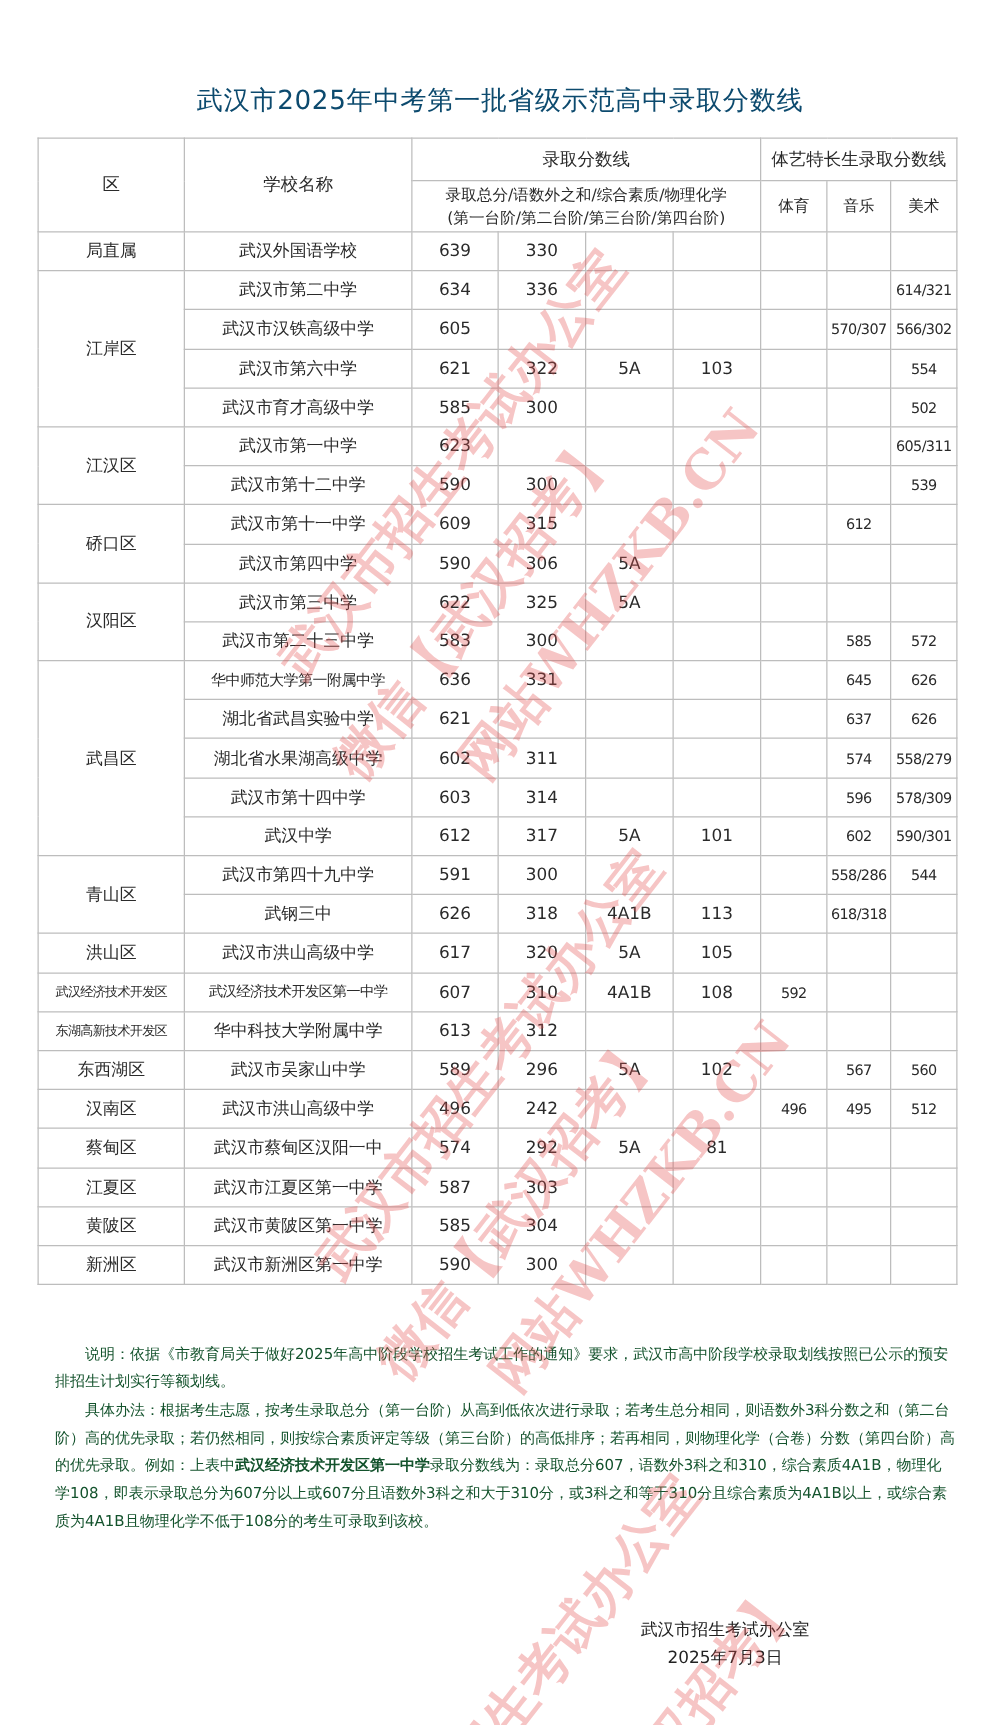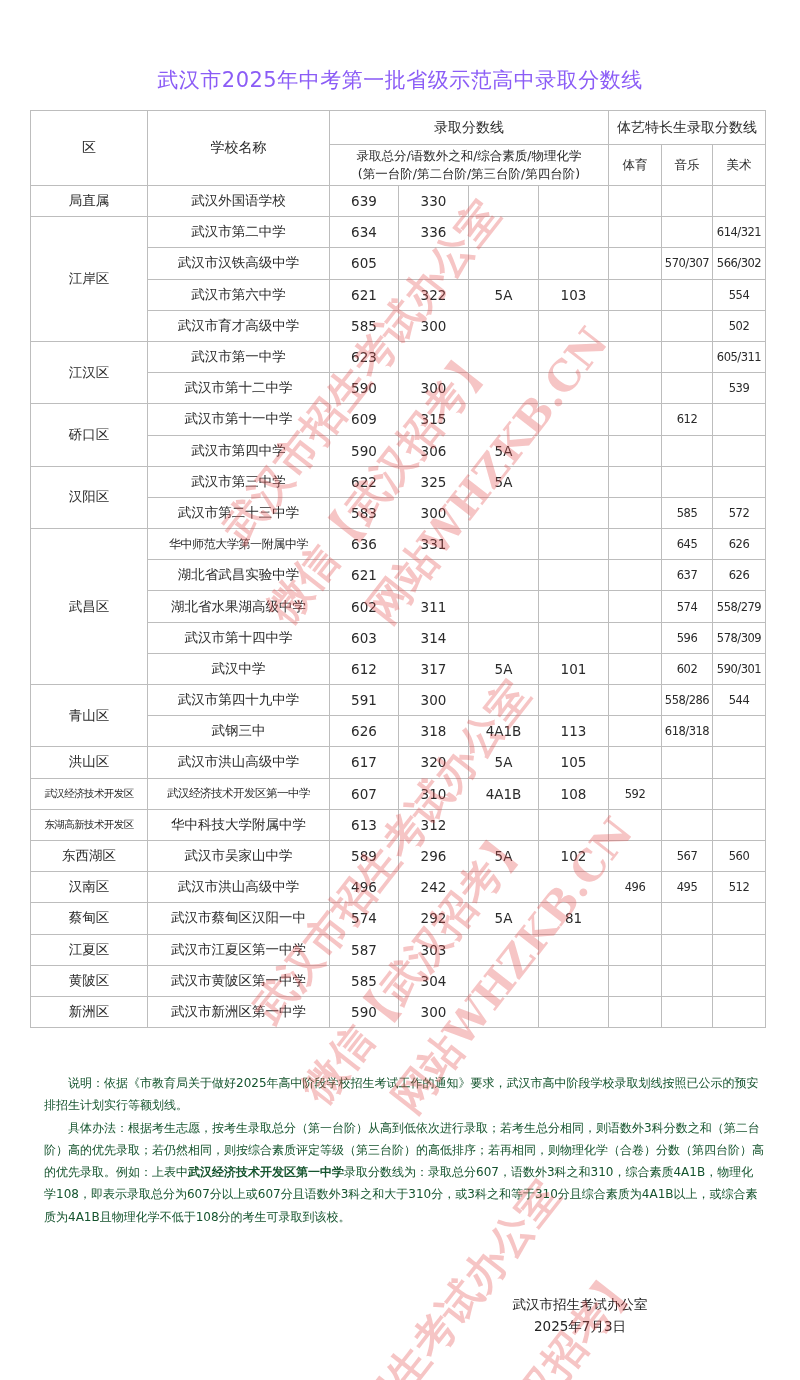--- a/index.html
+++ b/index.html
@@ -1,19 +1,19 @@
 <!DOCTYPE html>
 <html><head>
 <meta charset="utf-8">
 <style>
   html, body { margin:0; padding:0; background:#ffffff; }
   body { width:800px; height:1380px; position:relative; overflow:hidden;
          font-family:"DejaVu Sans", "Liberation Sans", sans-serif; color:#222; }
   .title { position:absolute; left:0; top:66px; width:800px; text-align:center;
-           font-size:21px; color:#8b5cf6; letter-spacing:0.5px; }
+           font-size:21px; color:#0c4a6e; letter-spacing:0.5px; }
   table.grid { position:absolute; left:30px; top:110px; border-collapse:collapse;
                table-layout:fixed; width:735px; }
   table.grid td, table.grid th { border:1.5px solid #bdbdbd; text-align:center; vertical-align:middle;
                  padding:0; font-weight:normal; font-size:13.5px; color:#2a2a2a; height:30.2px; overflow:hidden; white-space:nowrap; }
   table.grid th.h1 { height:33px; font-size:14px; }
   table.grid th.h2 { height:40px; font-size:12.5px; line-height:18px; }
   .small { font-size:11.5px !important; letter-spacing:-0.5px; }
   .tiny { font-size:10.5px !important; letter-spacing:-0.6px; }
   .narrow { font-size:12px !important; letter-spacing:-0.4px; }
   .notes { position:absolute; left:44px; top:1072px; width:720px; font-size:12px; line-height:22.3px; color:#14532d; }

